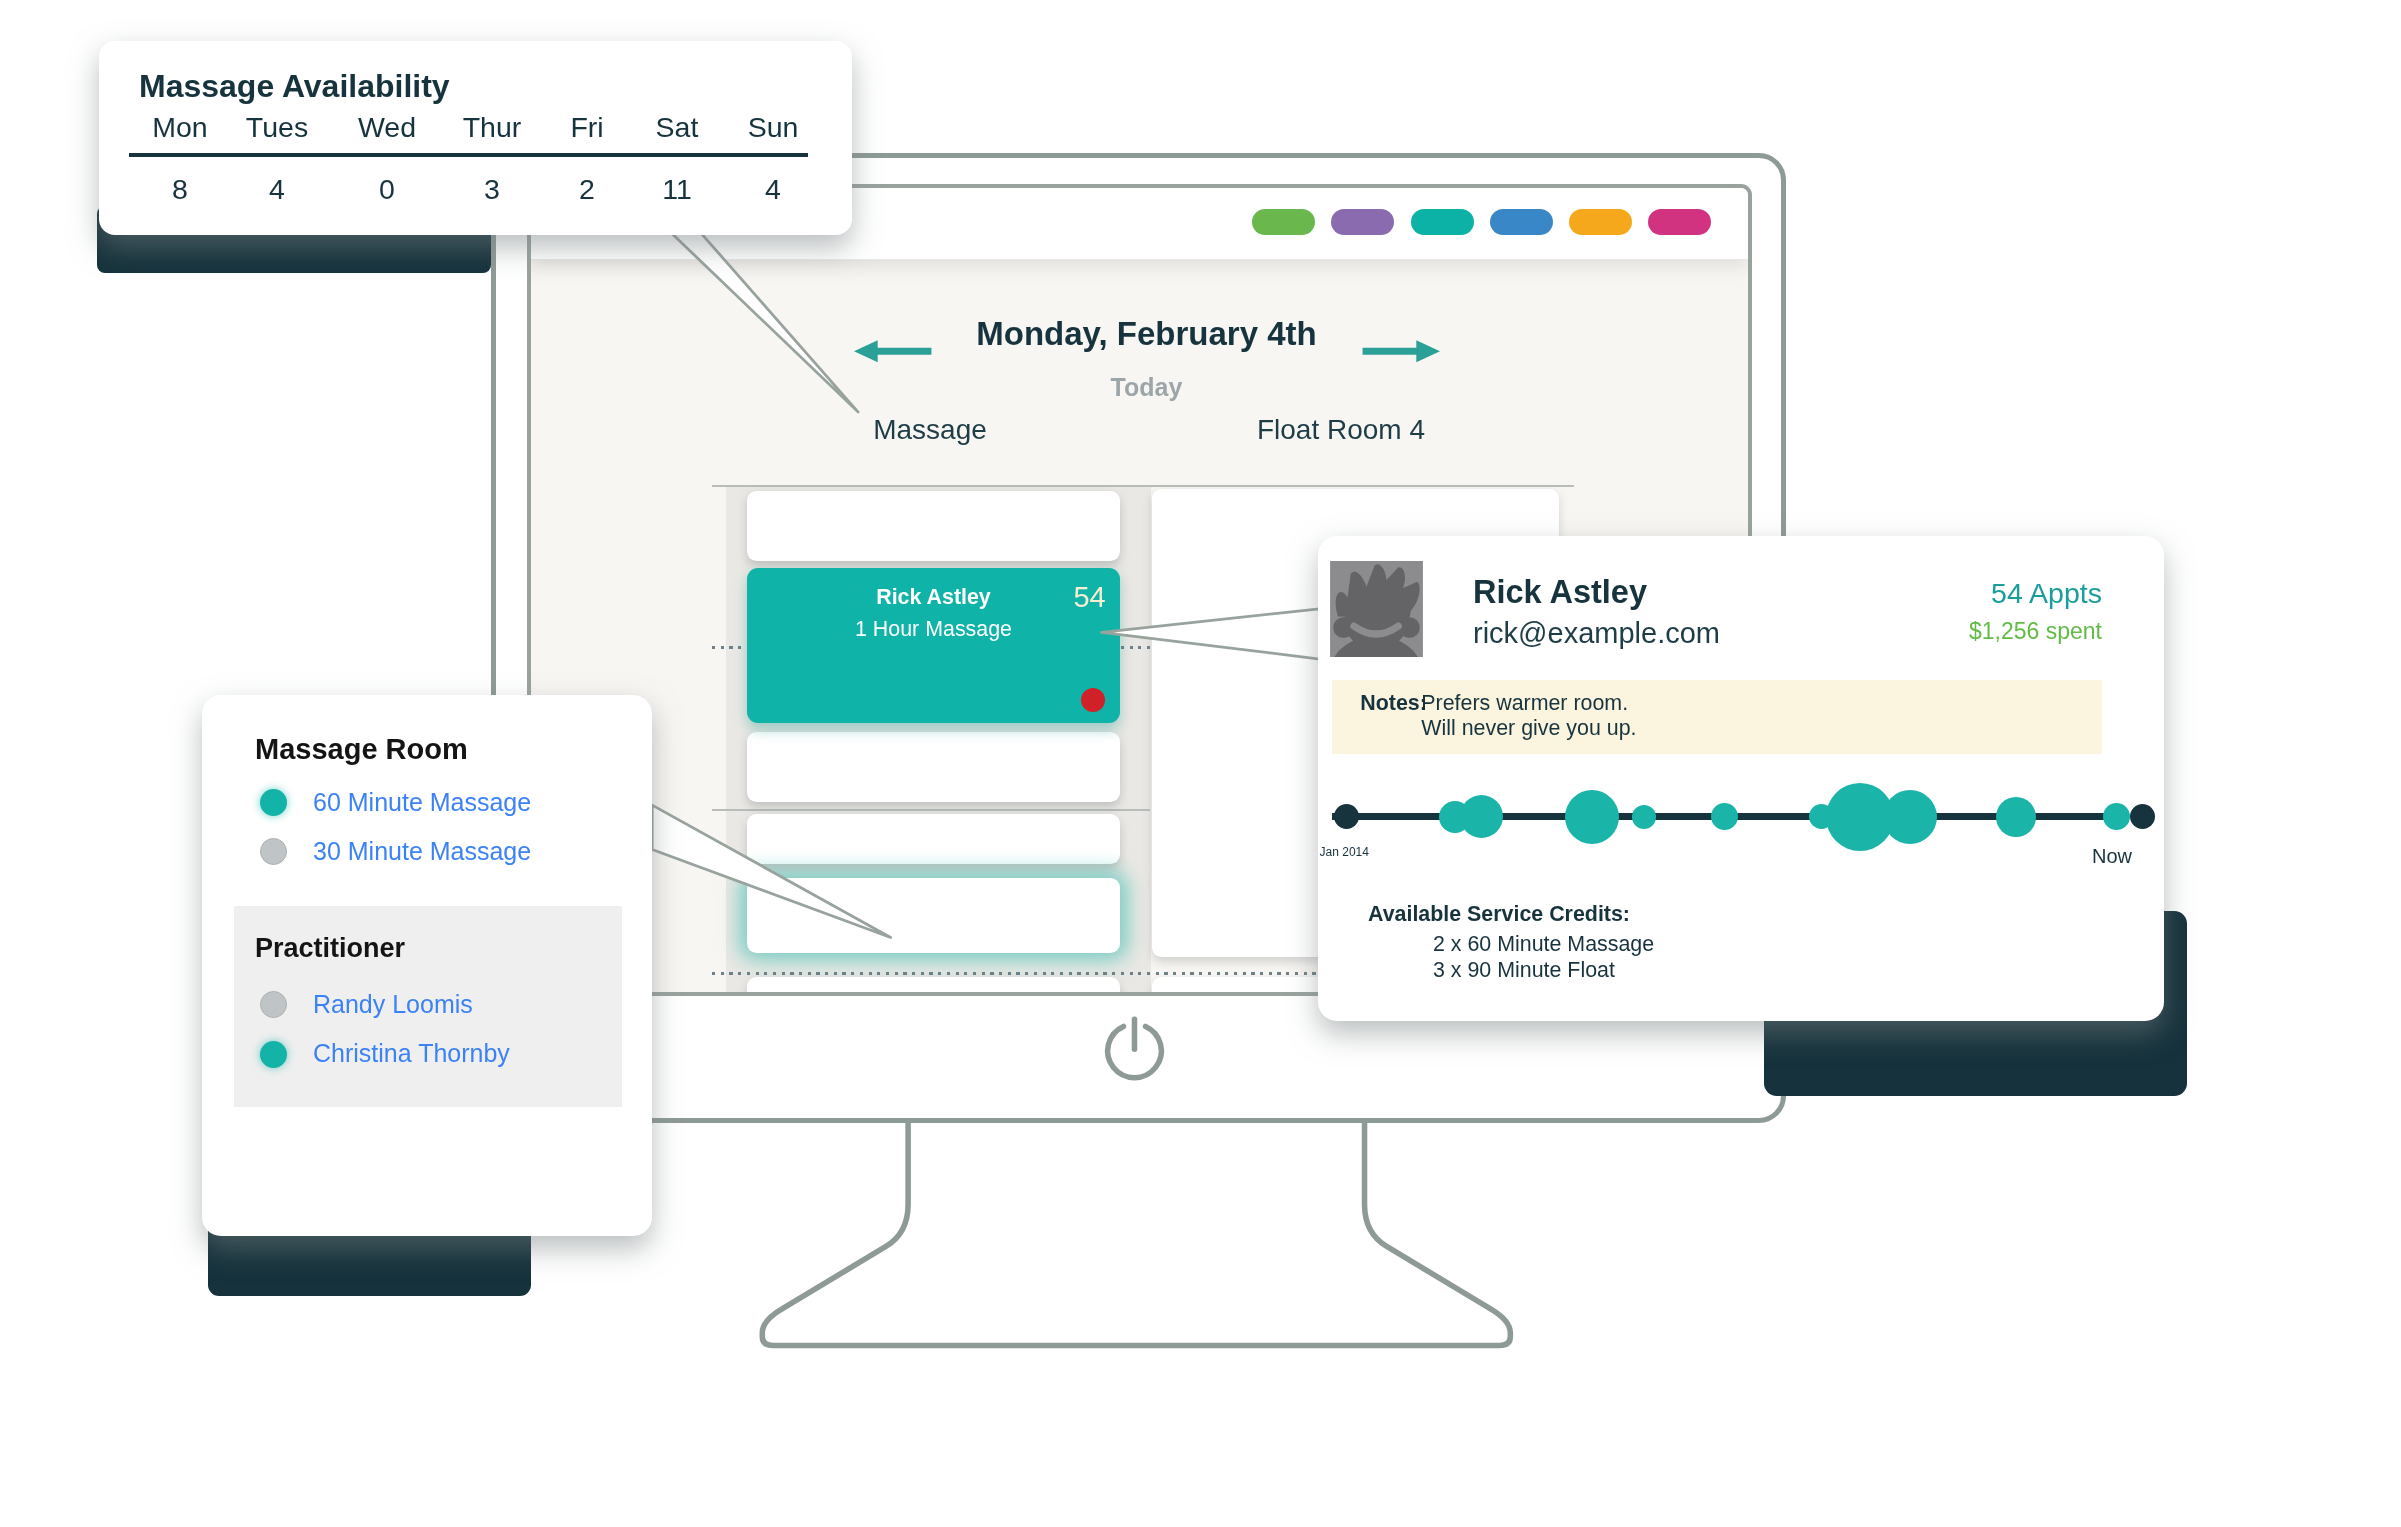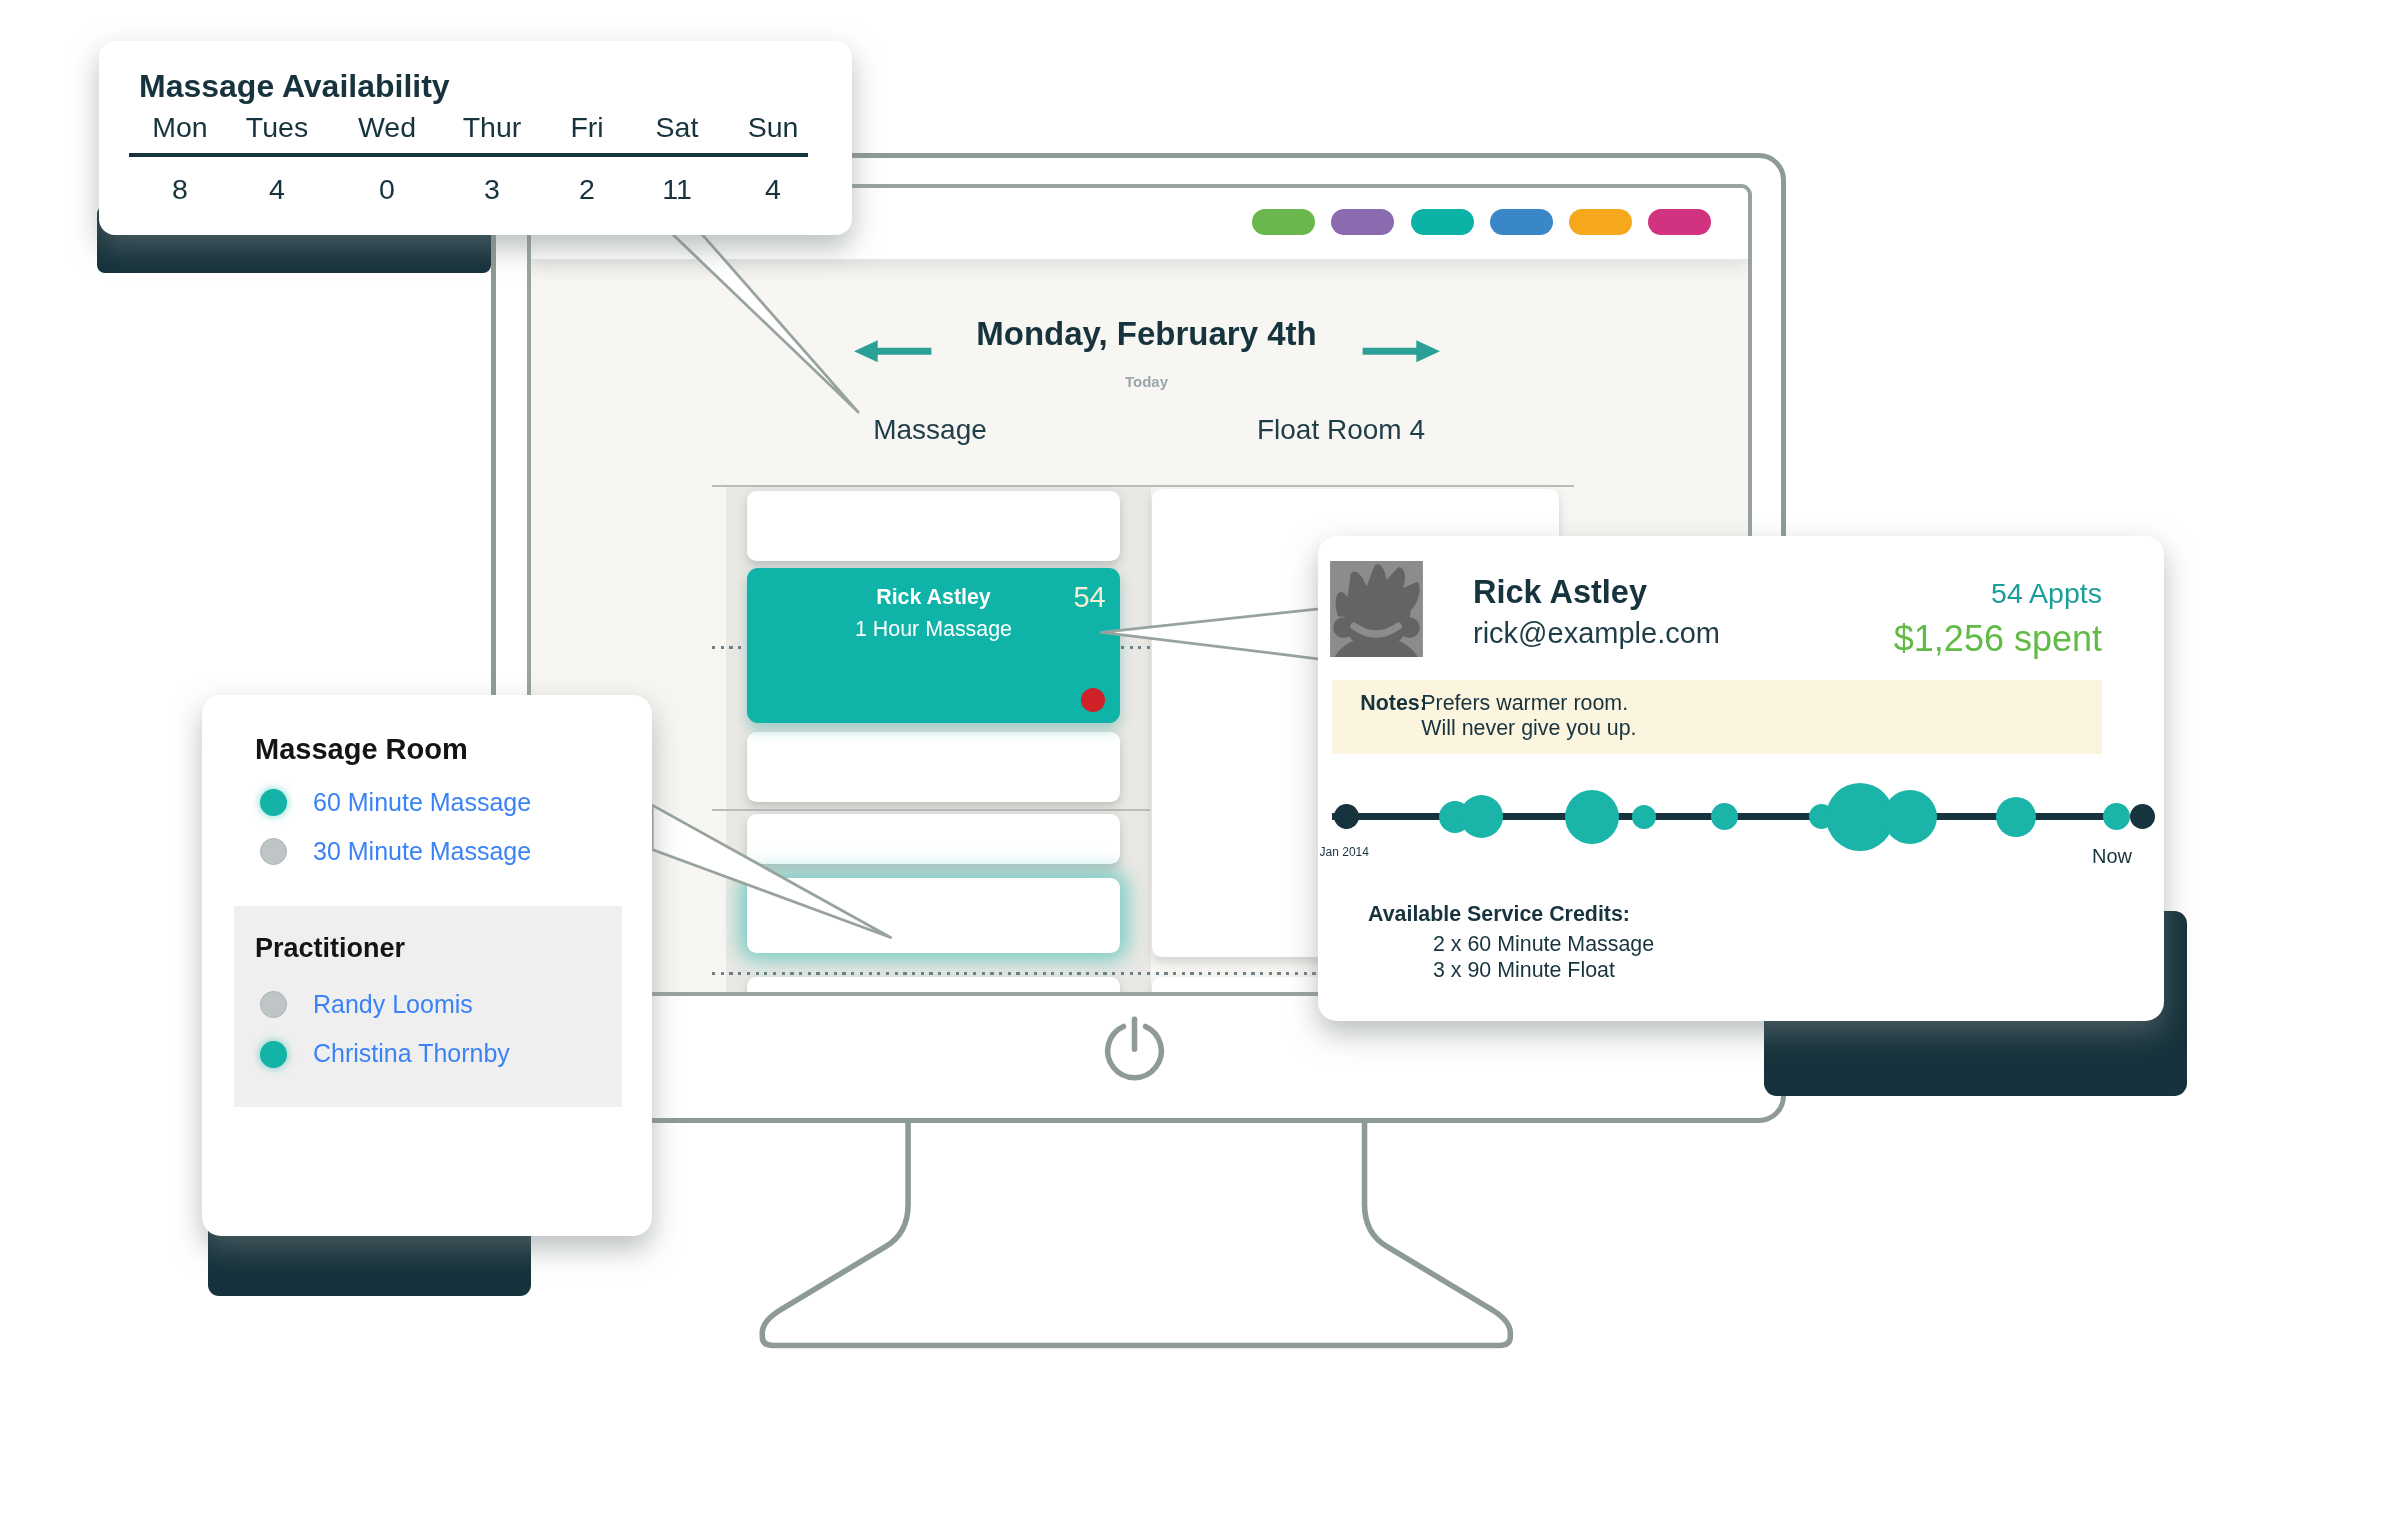--- a/index.html
+++ b/index.html
@@ -15,21 +15,21 @@
           border:4px solid #99A39E;border-radius:11px;overflow:hidden;z-index:3;}
   #screen-header{position:absolute;left:0;top:0;width:1217px;height:71px;background:#ffffff;
                  border-bottom:1.6px solid #E8E8E6;box-shadow:0 8px 14.3px rgba(190,190,185,.35);}
   .pill{position:absolute;top:20.6px;width:63px;height:26px;border-radius:13.5px;}
   #power-icon{position:absolute;left:1099px;top:1013px;z-index:4;}
 
   
   #date-title{position:absolute;left:370px;top:127px;width:491px;text-align:center;
               font-size:33px;font-weight:bold;color:#17333D;}
   #today-label{position:absolute;left:370px;top:185px;width:491px;text-align:center;
-               font-size:15px;font-weight:bold;color:#9CA6A8;}
+               font-size:25px;font-weight:bold;color:#9CA6A8;}
   .nav-arrow{position:absolute;top:149px;}
   #col-header-massage{position:absolute;left:280px;top:226px;width:238px;text-align:center;
                       font-size:28px;color:#1E3D47;}
   #col-header-float{position:absolute;left:691px;top:226px;width:238px;text-align:center;
                     font-size:28px;color:#1E3D47;}
   .hour-line{position:absolute;height:2.4px;background:#B8BCBA;}
   #col-strip{position:absolute;left:195px;top:299px;width:425px;height:506px;background:#EAE8E4;}
   .dotted{position:absolute;height:3.2px;z-index:1;
           background:repeating-linear-gradient(to right,#6E8089 0 3.2px,transparent 3.2px 8.7px);}
   .slot{position:absolute;left:216px;width:373px;background:#ffffff;border-radius:9.5px;
@@ -69,21 +69,21 @@
   #search-box{position:absolute;left:32px;top:445px;width:388px;height:47px;background:#FAF3DC;}
   #search-cursor{position:absolute;left:20.6px;top:9.5px;width:3.2px;height:28px;background:#5A5A55;}
   #search-placeholder{position:absolute;left:32px;top:8px;font-size:25px;color:#CBC5B2;font-weight:400;}
 
   
   #profile-card{left:1318px;top:536px;width:846px;height:485px;}
   #avatar{position:absolute;left:12px;top:24.6px;width:93px;height:96px;}
   #profile-name{position:absolute;left:155px;top:38px;font-size:32.5px;font-weight:bold;color:#17333D;}
   #profile-email{position:absolute;left:155px;top:81px;font-size:29px;color:#1E3D47;font-weight:400;}
   #profile-appts{position:absolute;right:62px;top:41px;font-size:28.5px;color:#1A9E9B;text-align:right;}
-  #profile-spent{position:absolute;right:62px;top:82px;font-size:36px;color:#62BB46;text-align:center;}
+  #profile-spent{position:absolute;right:62px;top:82px;font-size:23px;color:#62BB46;text-align:center;}
   #notes-band{position:absolute;left:14.3px;top:144px;width:770px;height:74px;background:#FBF4DE;}
   #notes-label{position:absolute;left:28px;top:11px;font-size:21.4px;font-weight:bold;color:#17333D;}
   .notes-line{position:absolute;left:89px;font-size:21.4px;color:#17333D;}
   #timeline{position:absolute;left:14.3px;top:255px;width:797px;height:55px;}
   #timeline-bar{position:absolute;left:0;top:22px;width:797px;height:7.1px;background:#17333D;}
   .tl-end{position:absolute;width:25px;height:25px;border-radius:50%;background:#17333D;top:12.7px;}
   .tl-bubble{position:absolute;border-radius:50%;}
   #tl-start-label{position:absolute;left:1.6px;top:309px;font-size:12px;color:#17333D;}
   #tl-end-label{position:absolute;right:32px;top:309px;font-size:20px;color:#17333D;}
   #credits-heading{position:absolute;left:50px;top:366px;font-size:21.4px;font-weight:bold;color:#17333D;}

